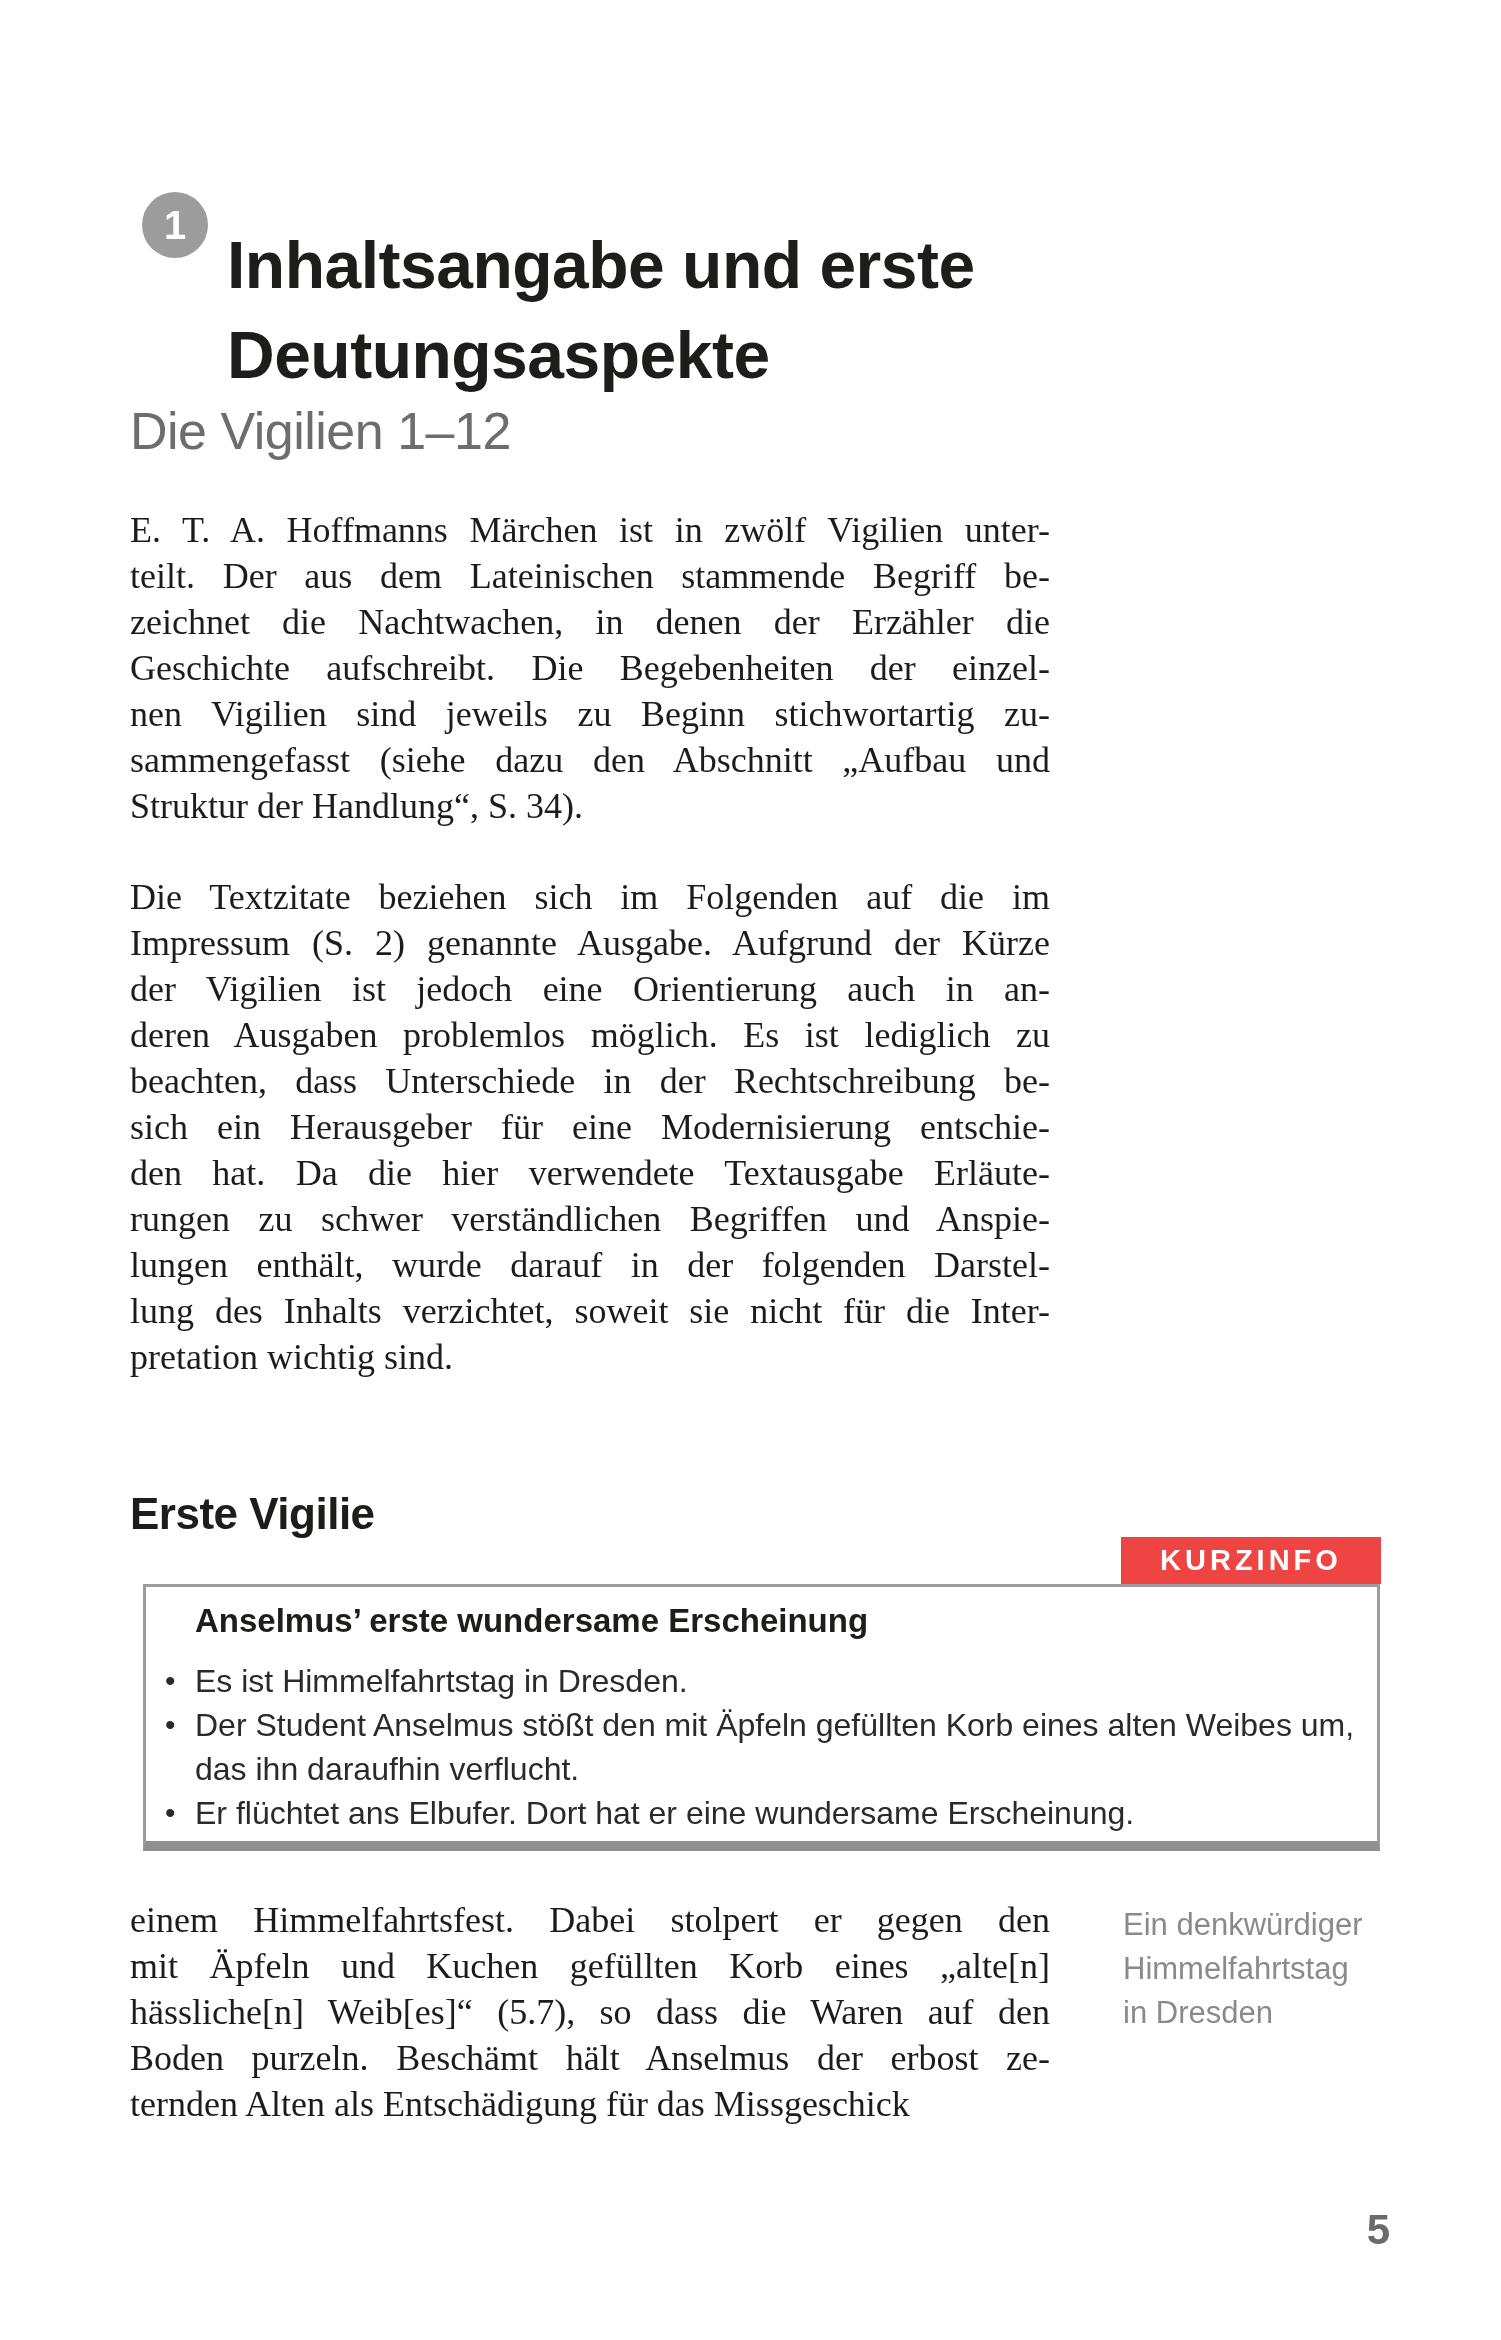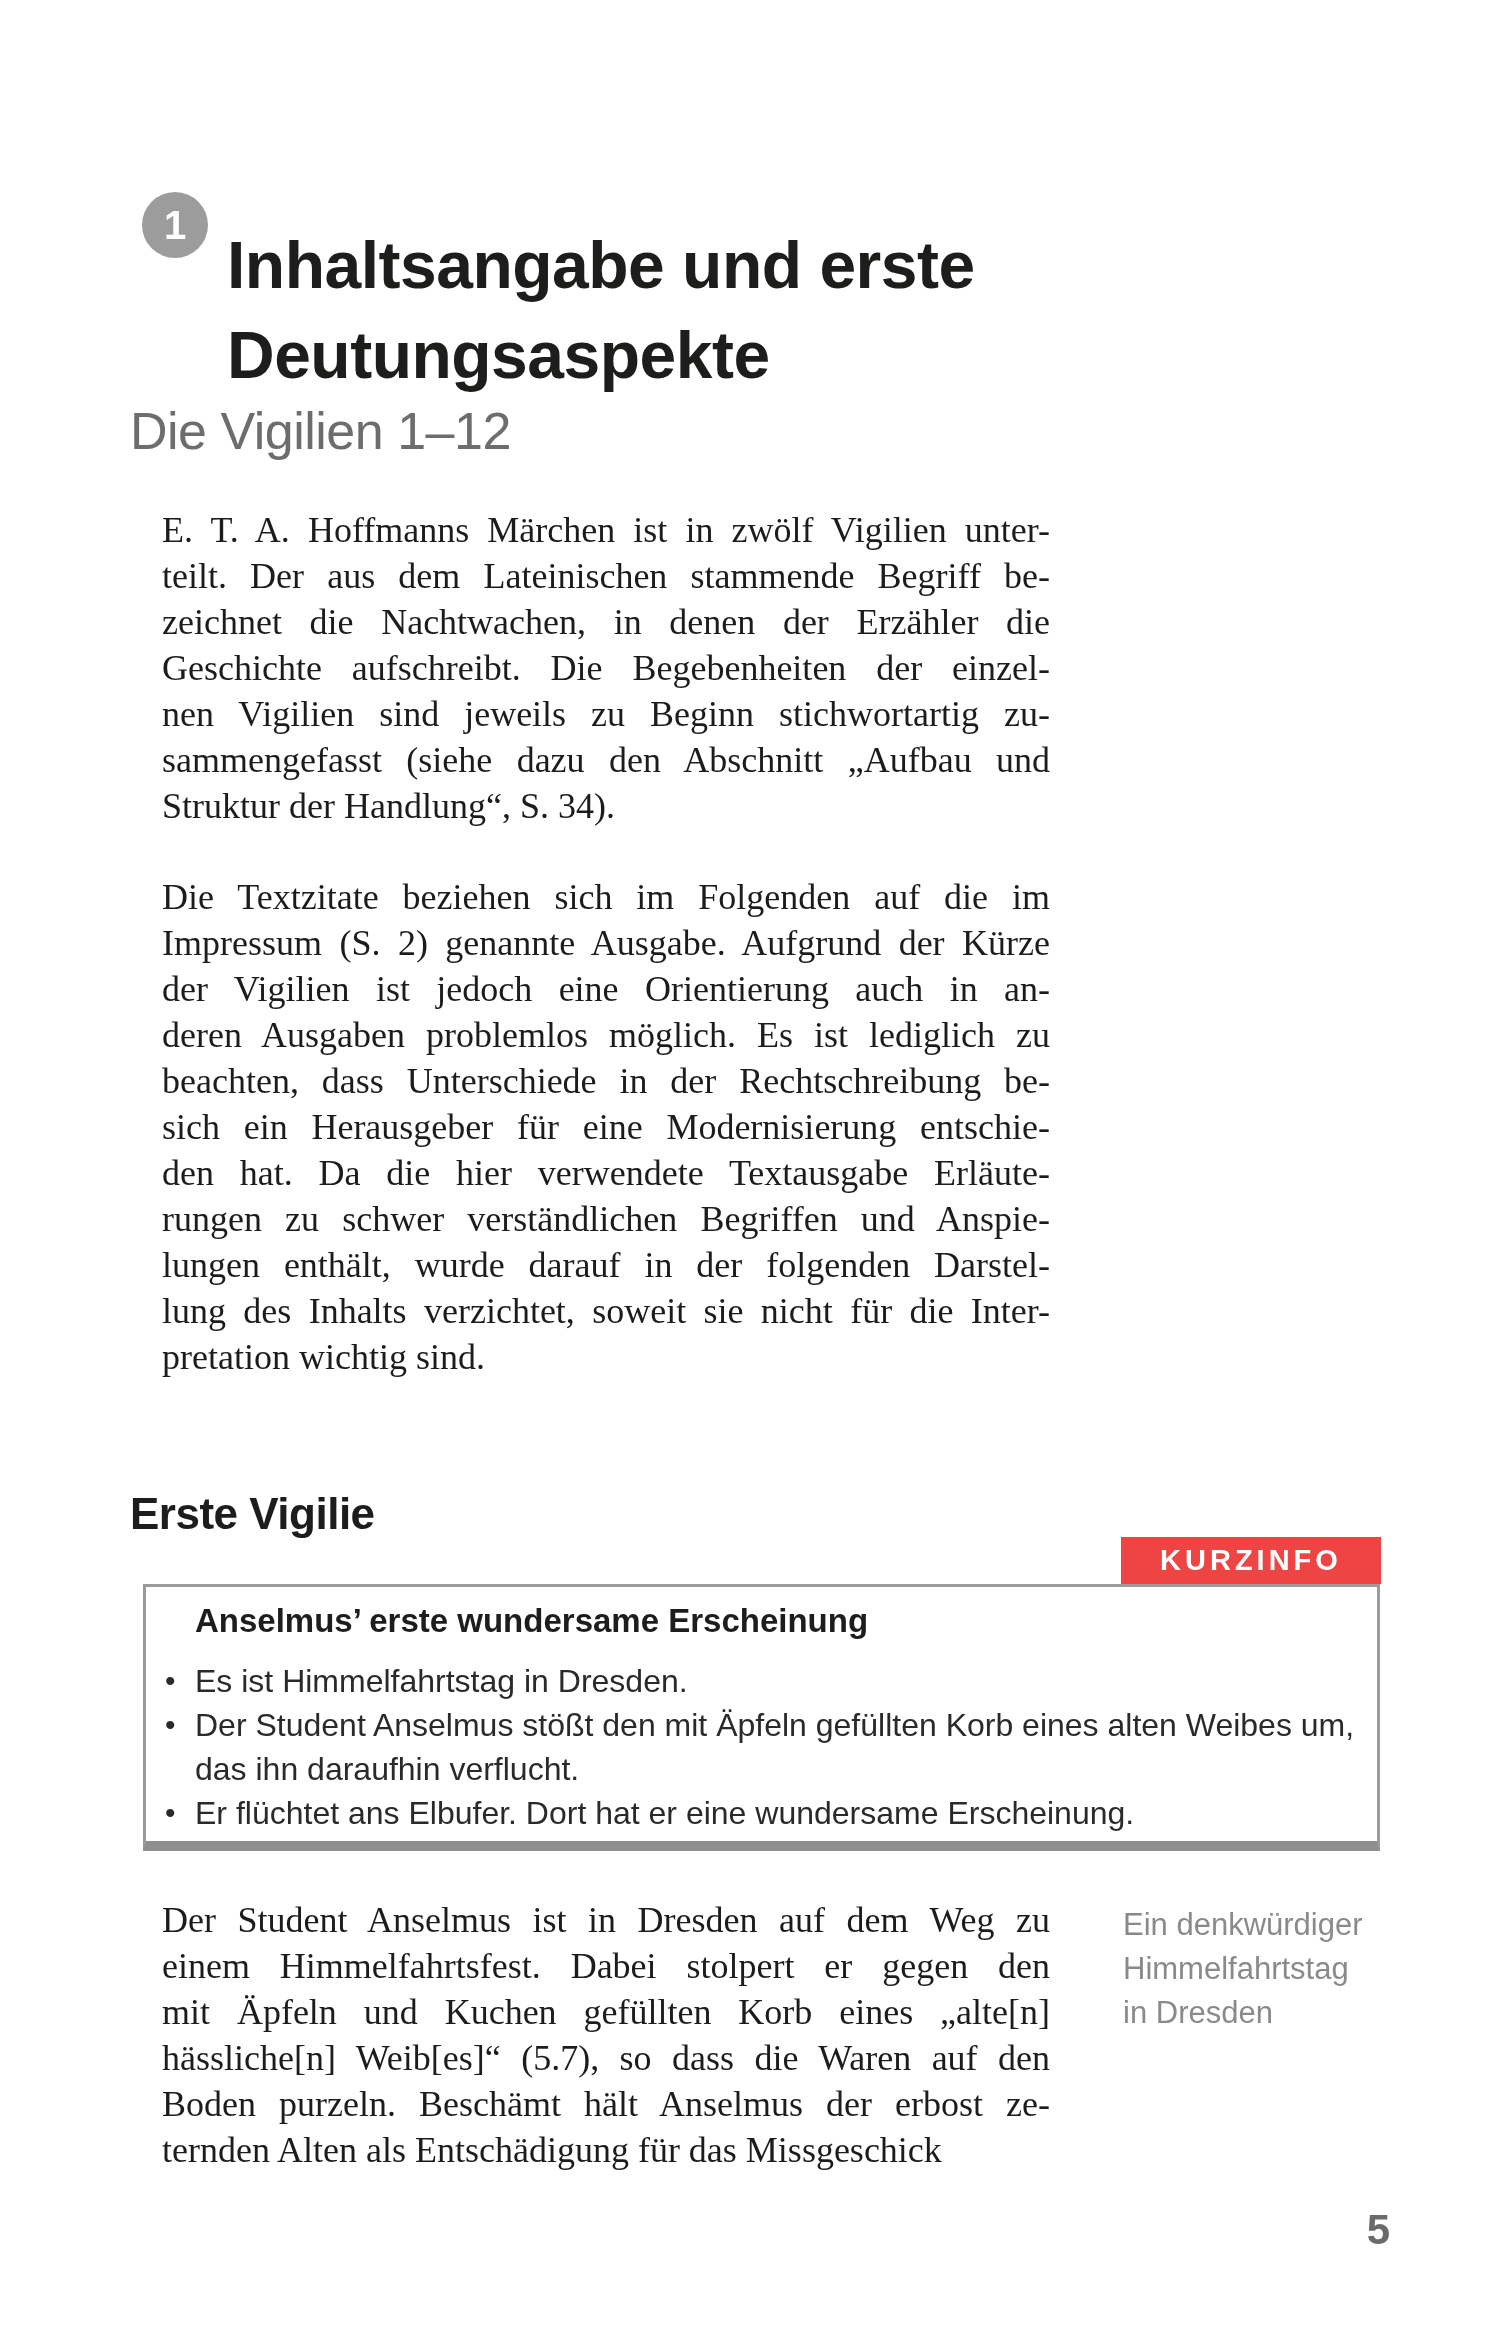--- a/index.html
+++ b/index.html
@@ -24,21 +24,21 @@
     font-size:52px;line-height:58px;font-weight:400;color:#6d6d6d;letter-spacing:-0.5px;
   }
   
   .para{
     position:absolute;left:130px;width:920px;
     font-family:"Liberation Serif",serif;font-size:36px;line-height:46px;color:#1c1c1c;
   }
   .para-1{top:507px;}
   .para-2{top:874px;}
   .para-3{top:1897px;}
-  .pline{text-align:justify;text-align-last:justify;white-space:normal;margin-left:32px;}
+  .pline{text-align:justify;text-align-last:justify;white-space:normal;}
   .pline.last-line{text-align-last:left;}
   
   .sec-head{
     position:absolute;left:130px;top:1489px;
     font-size:44px;font-weight:bold;color:#1d1d1b;letter-spacing:-0.5px;text-align:center;
   }
   
   .kurzinfo-tab{
     position:absolute;left:1121px;top:1537px;width:260px;height:47px;background:#ef4444;
     color:#ffffff;font-weight:bold;font-size:29px;letter-spacing:4px;
@@ -118,21 +118,20 @@
 <div class="info-box">
   <p class="box-title">Anselmus’ erste wundersame Erscheinung</p>
   <ul class="box-bullets">
       <li>Es ist Himmelfahrtstag in Dresden.</li>
       <li>Der Student Anselmus stößt den mit Äpfeln gefüllten Korb eines alten Weibes um, das ihn daraufhin verflucht.</li>
       <li class="last-line">Er flüchtet ans Elbufer. Dort hat er eine wundersame Erscheinung.</li>
     </ul>
 </div>
 
 <div class="para para-3">
-    <div class="pline">Der Student Anselmus ist in Dresden auf dem Weg zu</div>
     <div class="pline">einem Himmelfahrtsfest. Dabei stolpert er gegen den</div>
     <div class="pline">mit Äpfeln und Kuchen gefüllten Korb eines „alte[n]</div>
     <div class="pline">hässliche[n] Weib[es]“ (5.7), so dass die Waren auf den</div>
     <div class="pline">Boden purzeln. Beschämt hält Anselmus der erbost ze-</div>
     <div class="pline last-line">ternden Alten als Entschädigung für das Missgeschick</div>
   </div>
 
 <div class="margin-note">
     <div class="mn-line">Ein denkwürdiger</div>
     <div class="mn-line">Himmelfahrtstag</div>

